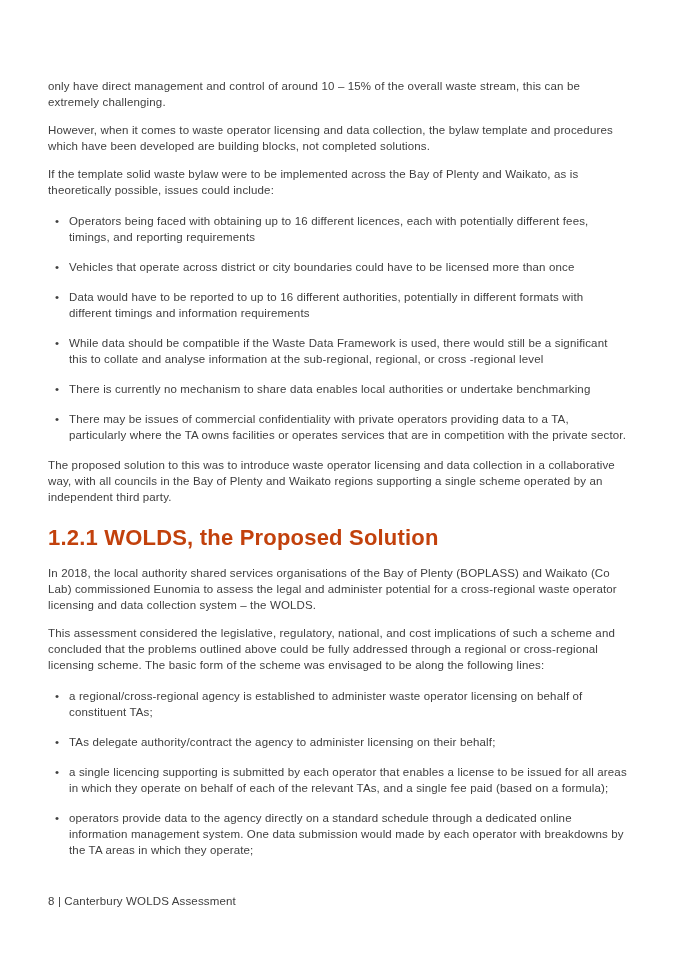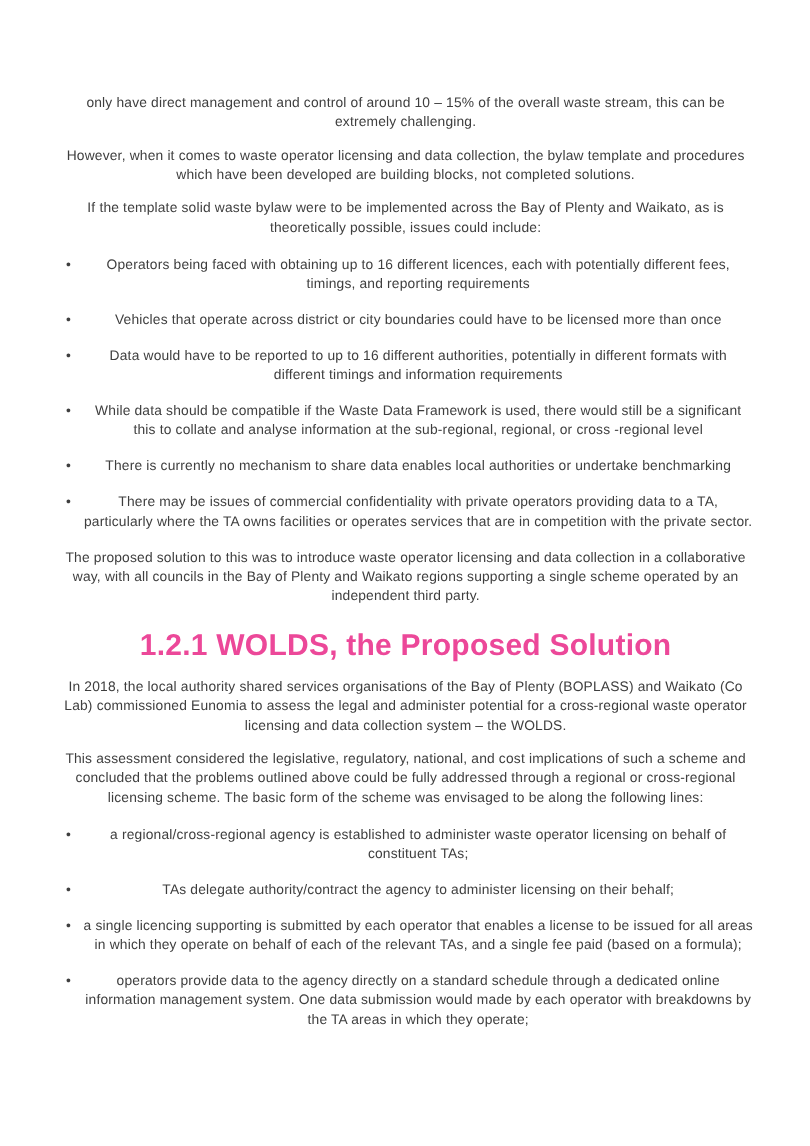--- a/index.html
+++ b/index.html
@@ -8,21 +8,20 @@
     background: #ffffff;
   }
   .page {
     position: relative;
     width: 658px;
     height: 955px;
     background: #ffffff;
     font-family: "Liberation Sans", sans-serif;
     color: #3e3e3e;
     overflow: hidden;
-    text-align: center;
   }
   .content {
     position: absolute;
     top: 78px;
     left: 48px;
     width: 580px;
   }
   p.body-text {
     margin: 0 0 12px 0;
     font-size: 11.5px;
@@ -45,24 +44,24 @@
   ul.bullet-list li::before {
     content: "\2022";
     position: absolute;
     left: 7px;
     top: 0;
     font-size: 11.5px;
     color: #3e3e3e;
   }
   h2.section-heading {
     margin: 20px 0 14px 0;
-    font-size: 25px;
+    font-size: 22px;
     line-height: 26px;
     font-weight: bold;
-    color: #ec4899;
+    color: #c2410c;
     letter-spacing: 0.2px;
   }
   .footer {
     position: absolute;
     left: 48px;
     top: 893px;
     font-size: 11.5px;
     line-height: 16px;
     letter-spacing: 0.15px;
     color: #3e3e3e;
@@ -96,13 +95,14 @@
 
     <ul class="bullet-list">
       <li>a regional/cross-regional agency is established to administer waste operator licensing on behalf of constituent TAs;</li>
       <li>TAs delegate authority/contract the agency to administer licensing on their behalf;</li>
       <li>a single licencing supporting is submitted by each operator that enables a license to be issued for all areas in which they operate on behalf of each of the relevant TAs, and a single fee paid (based on a formula);</li>
       <li>operators provide data to the agency directly on a standard schedule through a dedicated online information management system. One data submission would made by each operator with breakdowns by the TA areas in which they operate;</li>
     </ul>
 
   </div>
 
+  <div class="footer">8 | Canterbury WOLDS Assessment</div>
 </div>
 
 </body></html>

